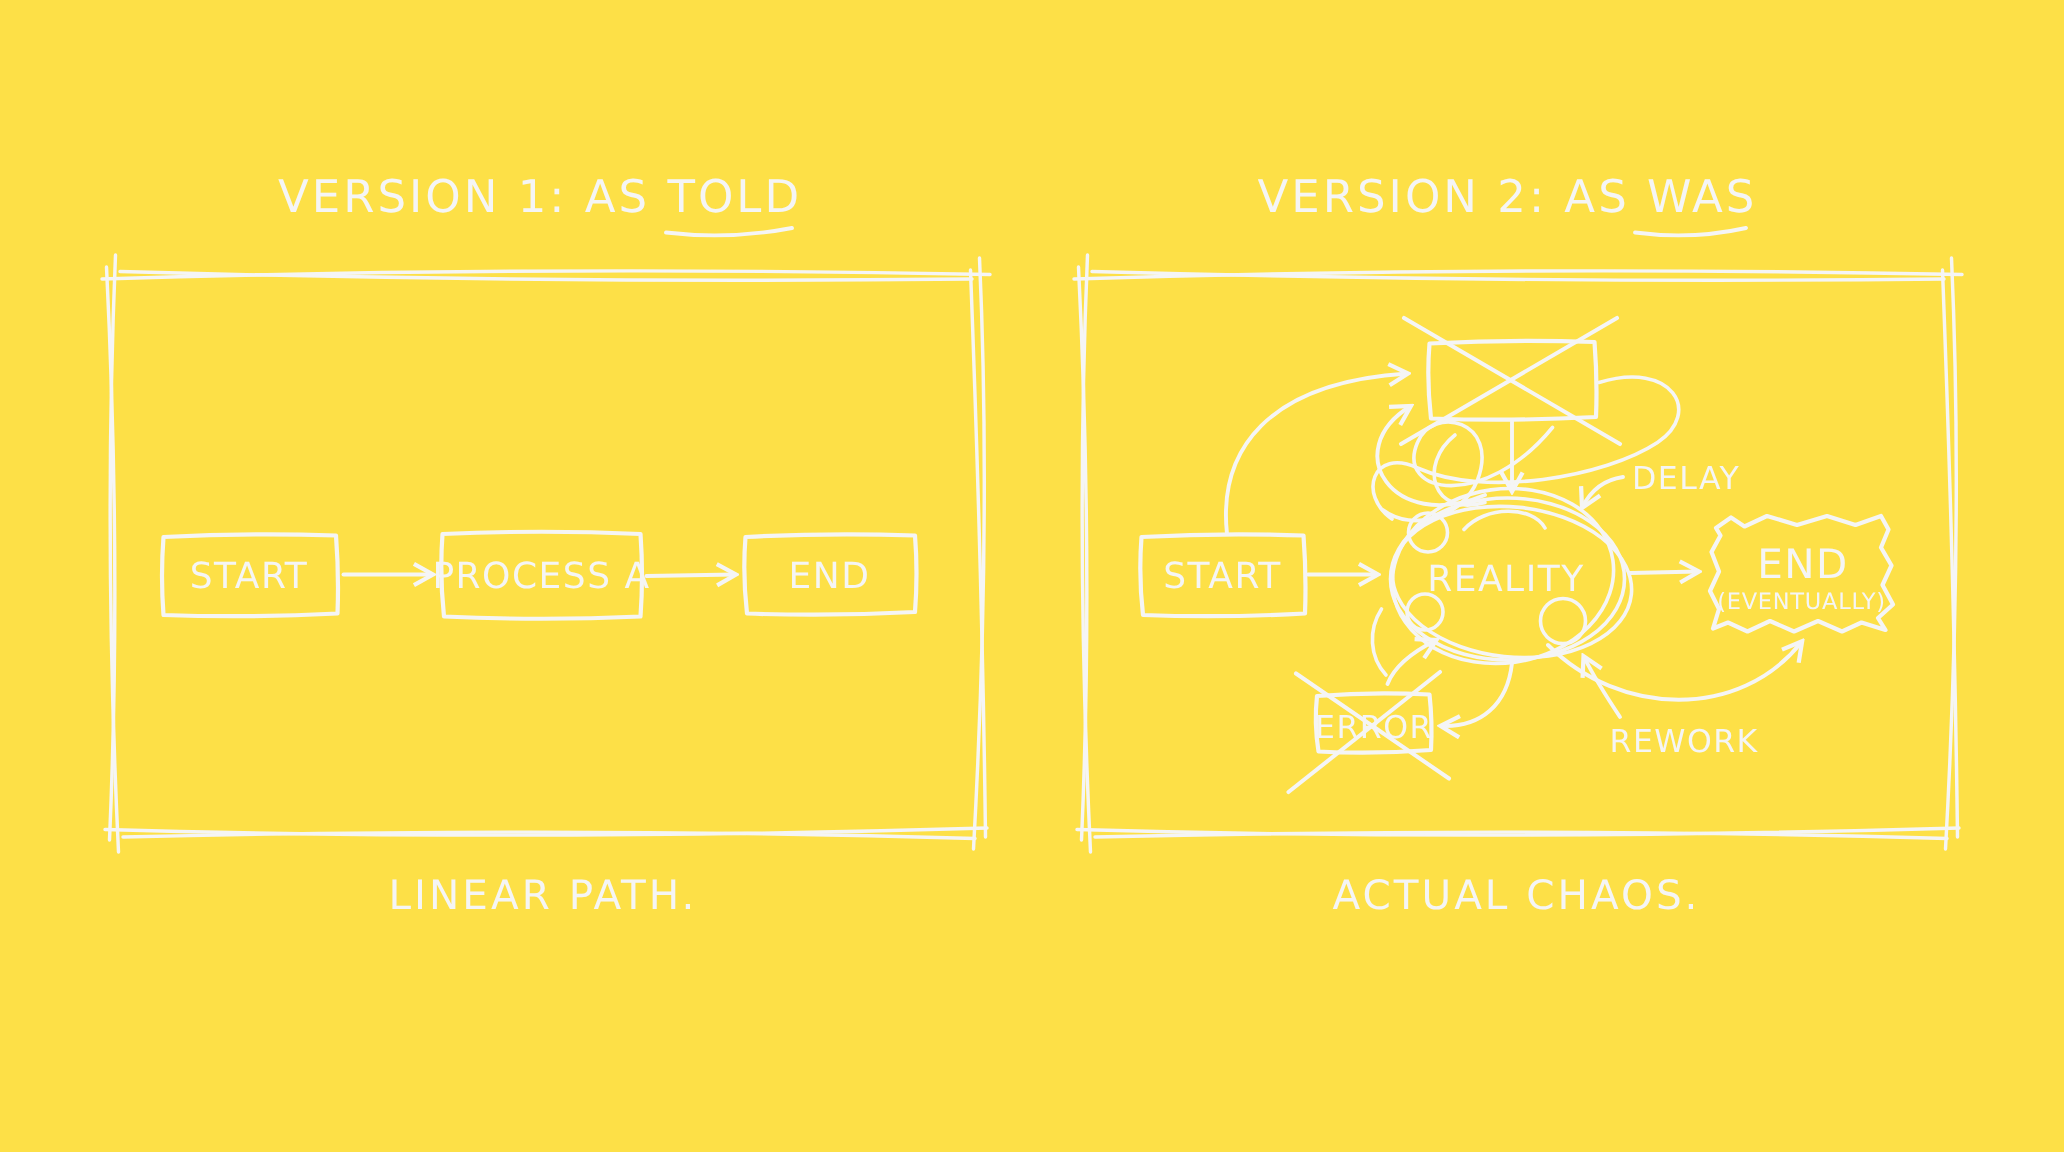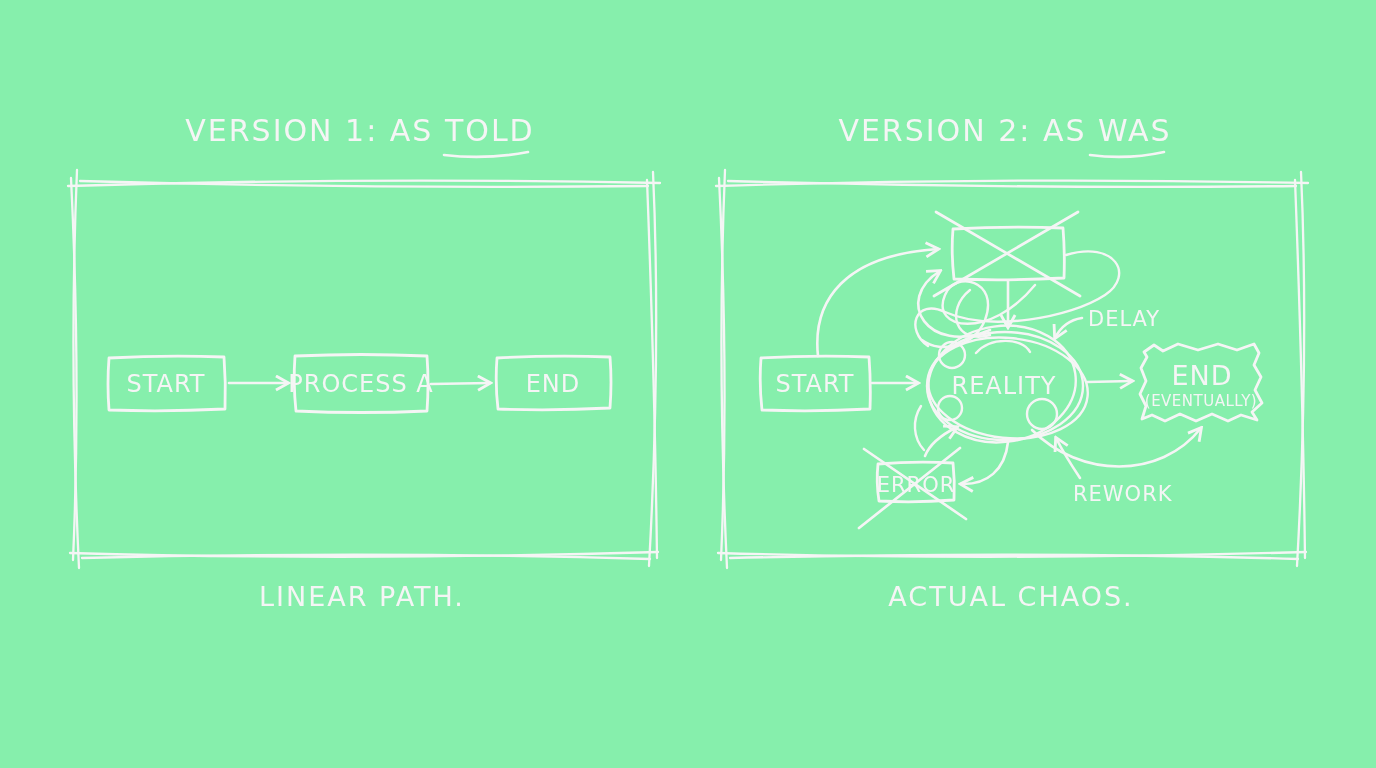--- a/index.html
+++ b/index.html
@@ -2,21 +2,21 @@
 <html><head>
 <meta charset="utf-8">
 <style>
   html, body {
     margin: 0; padding: 0;
     width: 1376px; height: 768px;
     background: #000000;
     overflow: hidden;
     font-family: "DejaVu Sans", sans-serif;
   }
-  .canvas { position: relative; width: 1376px; height: 768px; background: #86efac; }
+  .canvas { position: relative; width: 1376px; height: 768px; background: #fde047; }
   svg { display: block; }
   .ink       { stroke: #f5f5f5; fill: none; stroke-linecap: round; stroke-linejoin: round; }
   .frame     { stroke-width: 2.3; }
   .boxline   { stroke-width: 2.8; }
   .arrowline { stroke-width: 2.6; }
   .scribble  { stroke-width: 2.4; }
   .xline     { stroke-width: 2.7; }
   text {
     fill: #f5f5f5;
     font-family: "DejaVu Sans", sans-serif;

